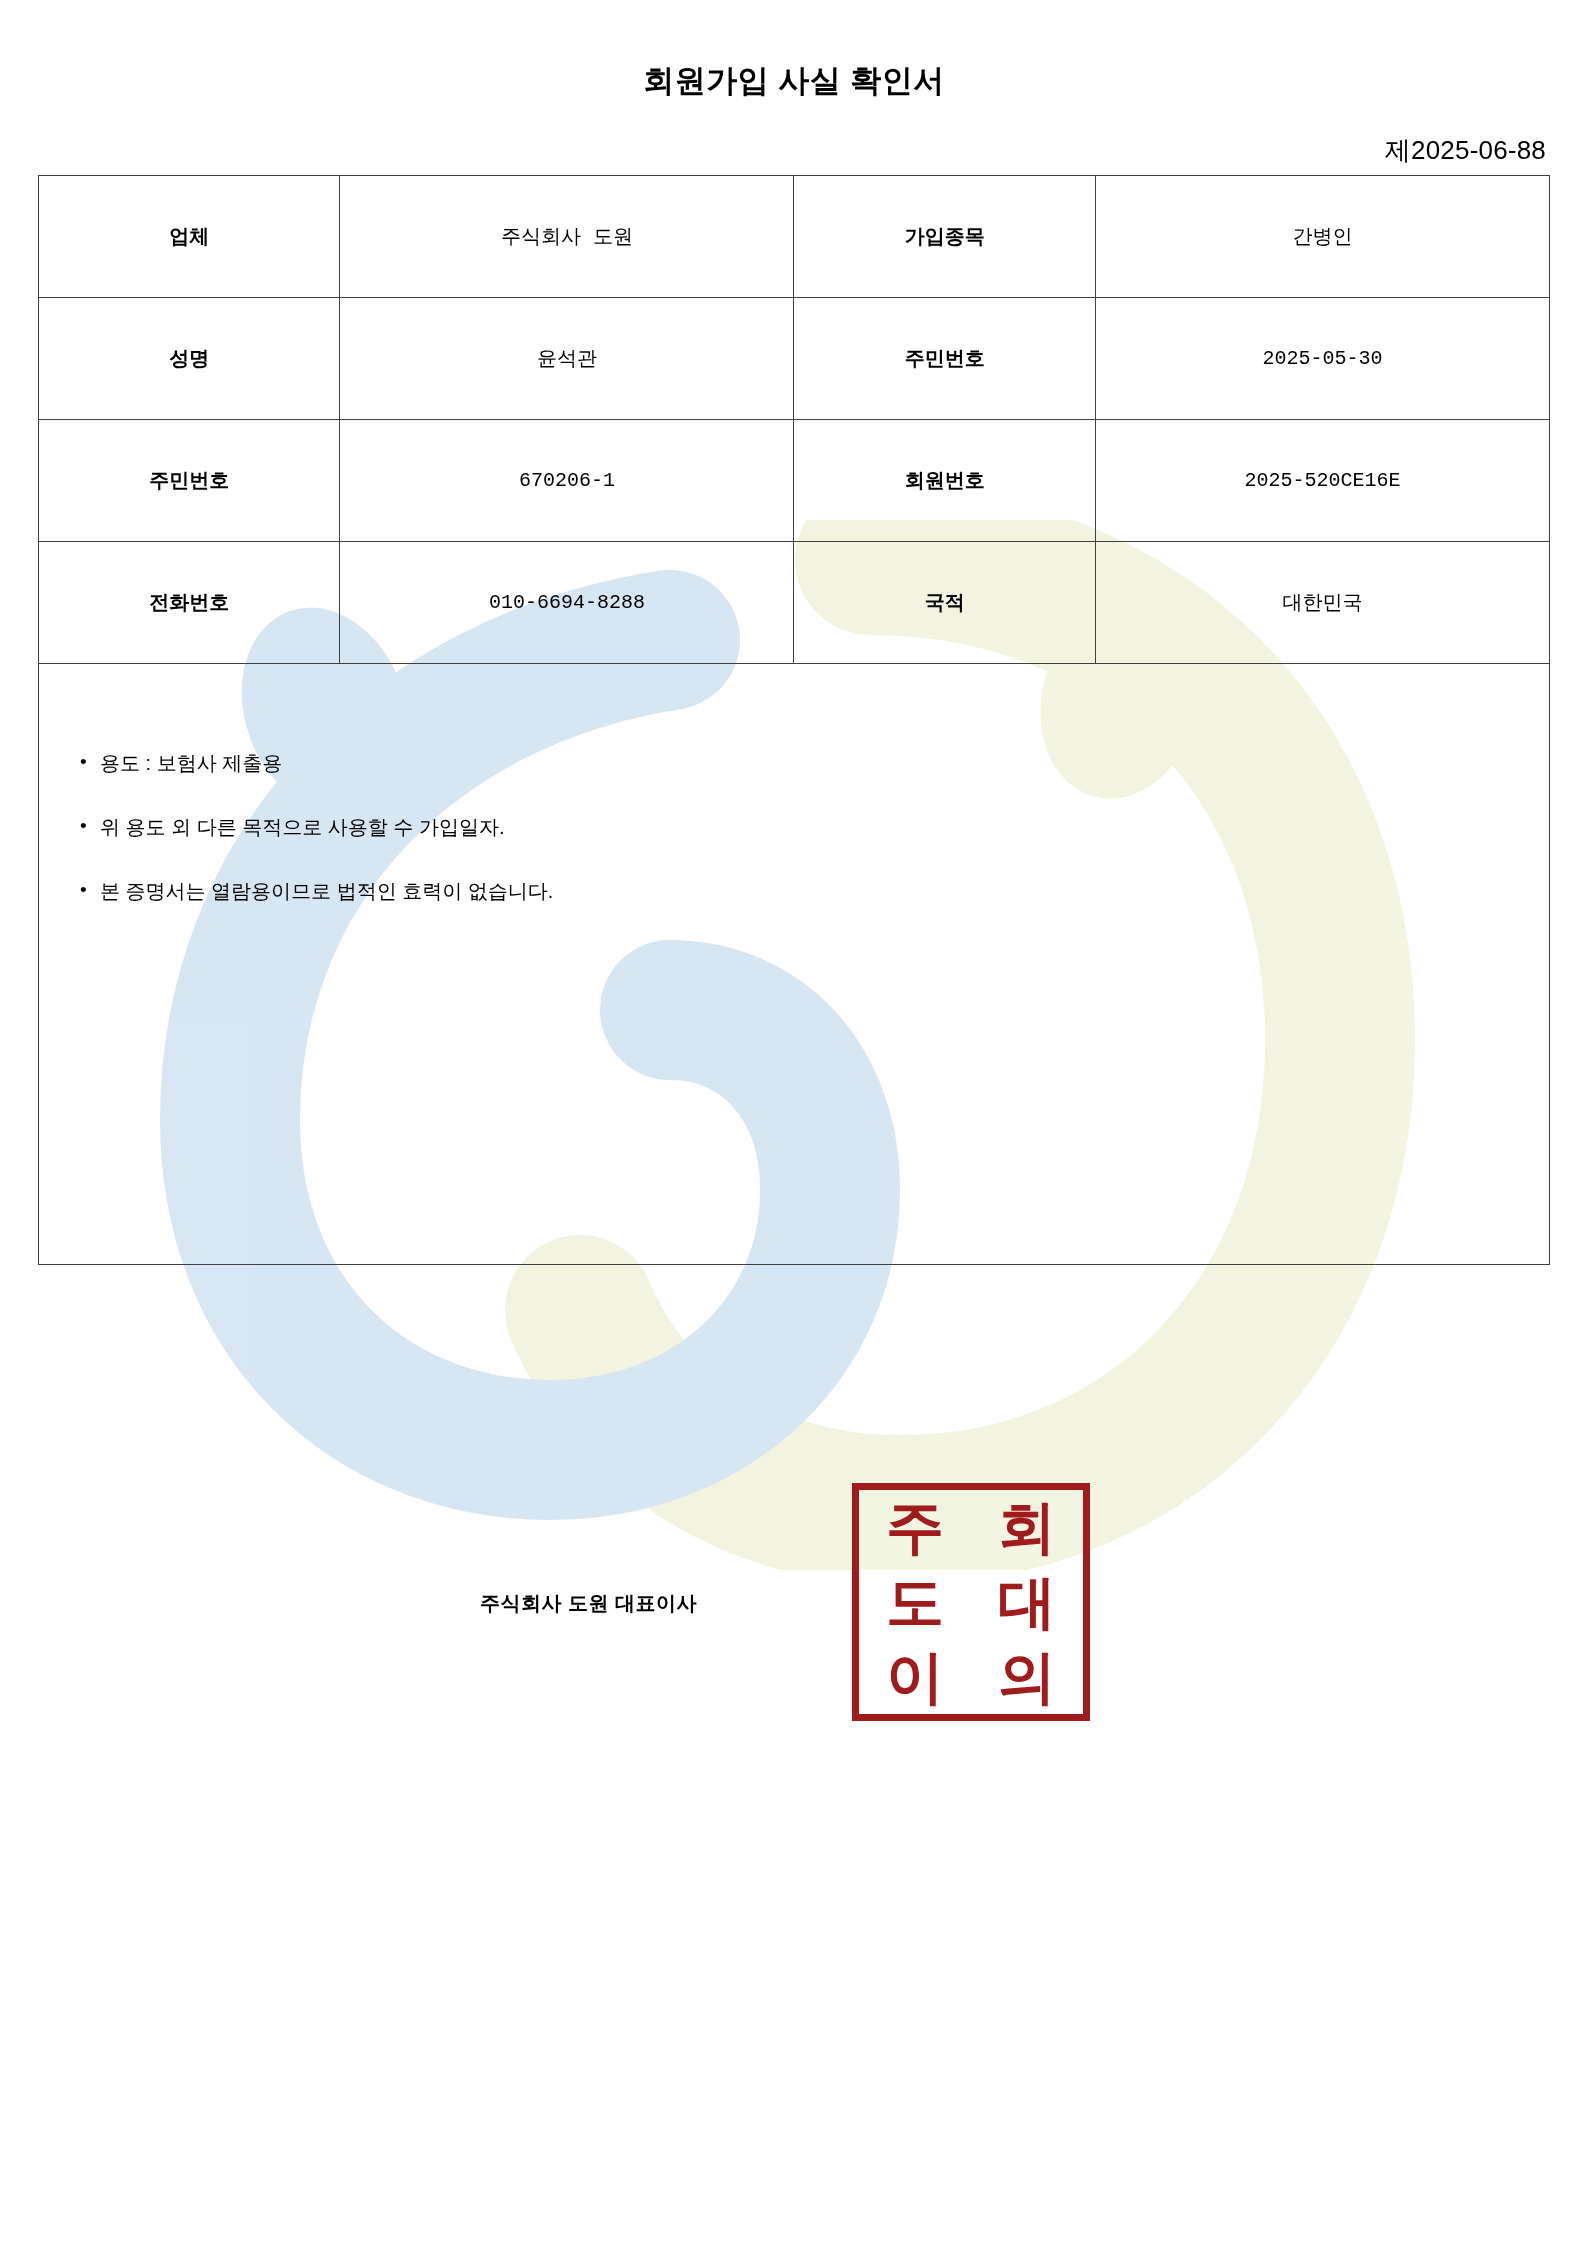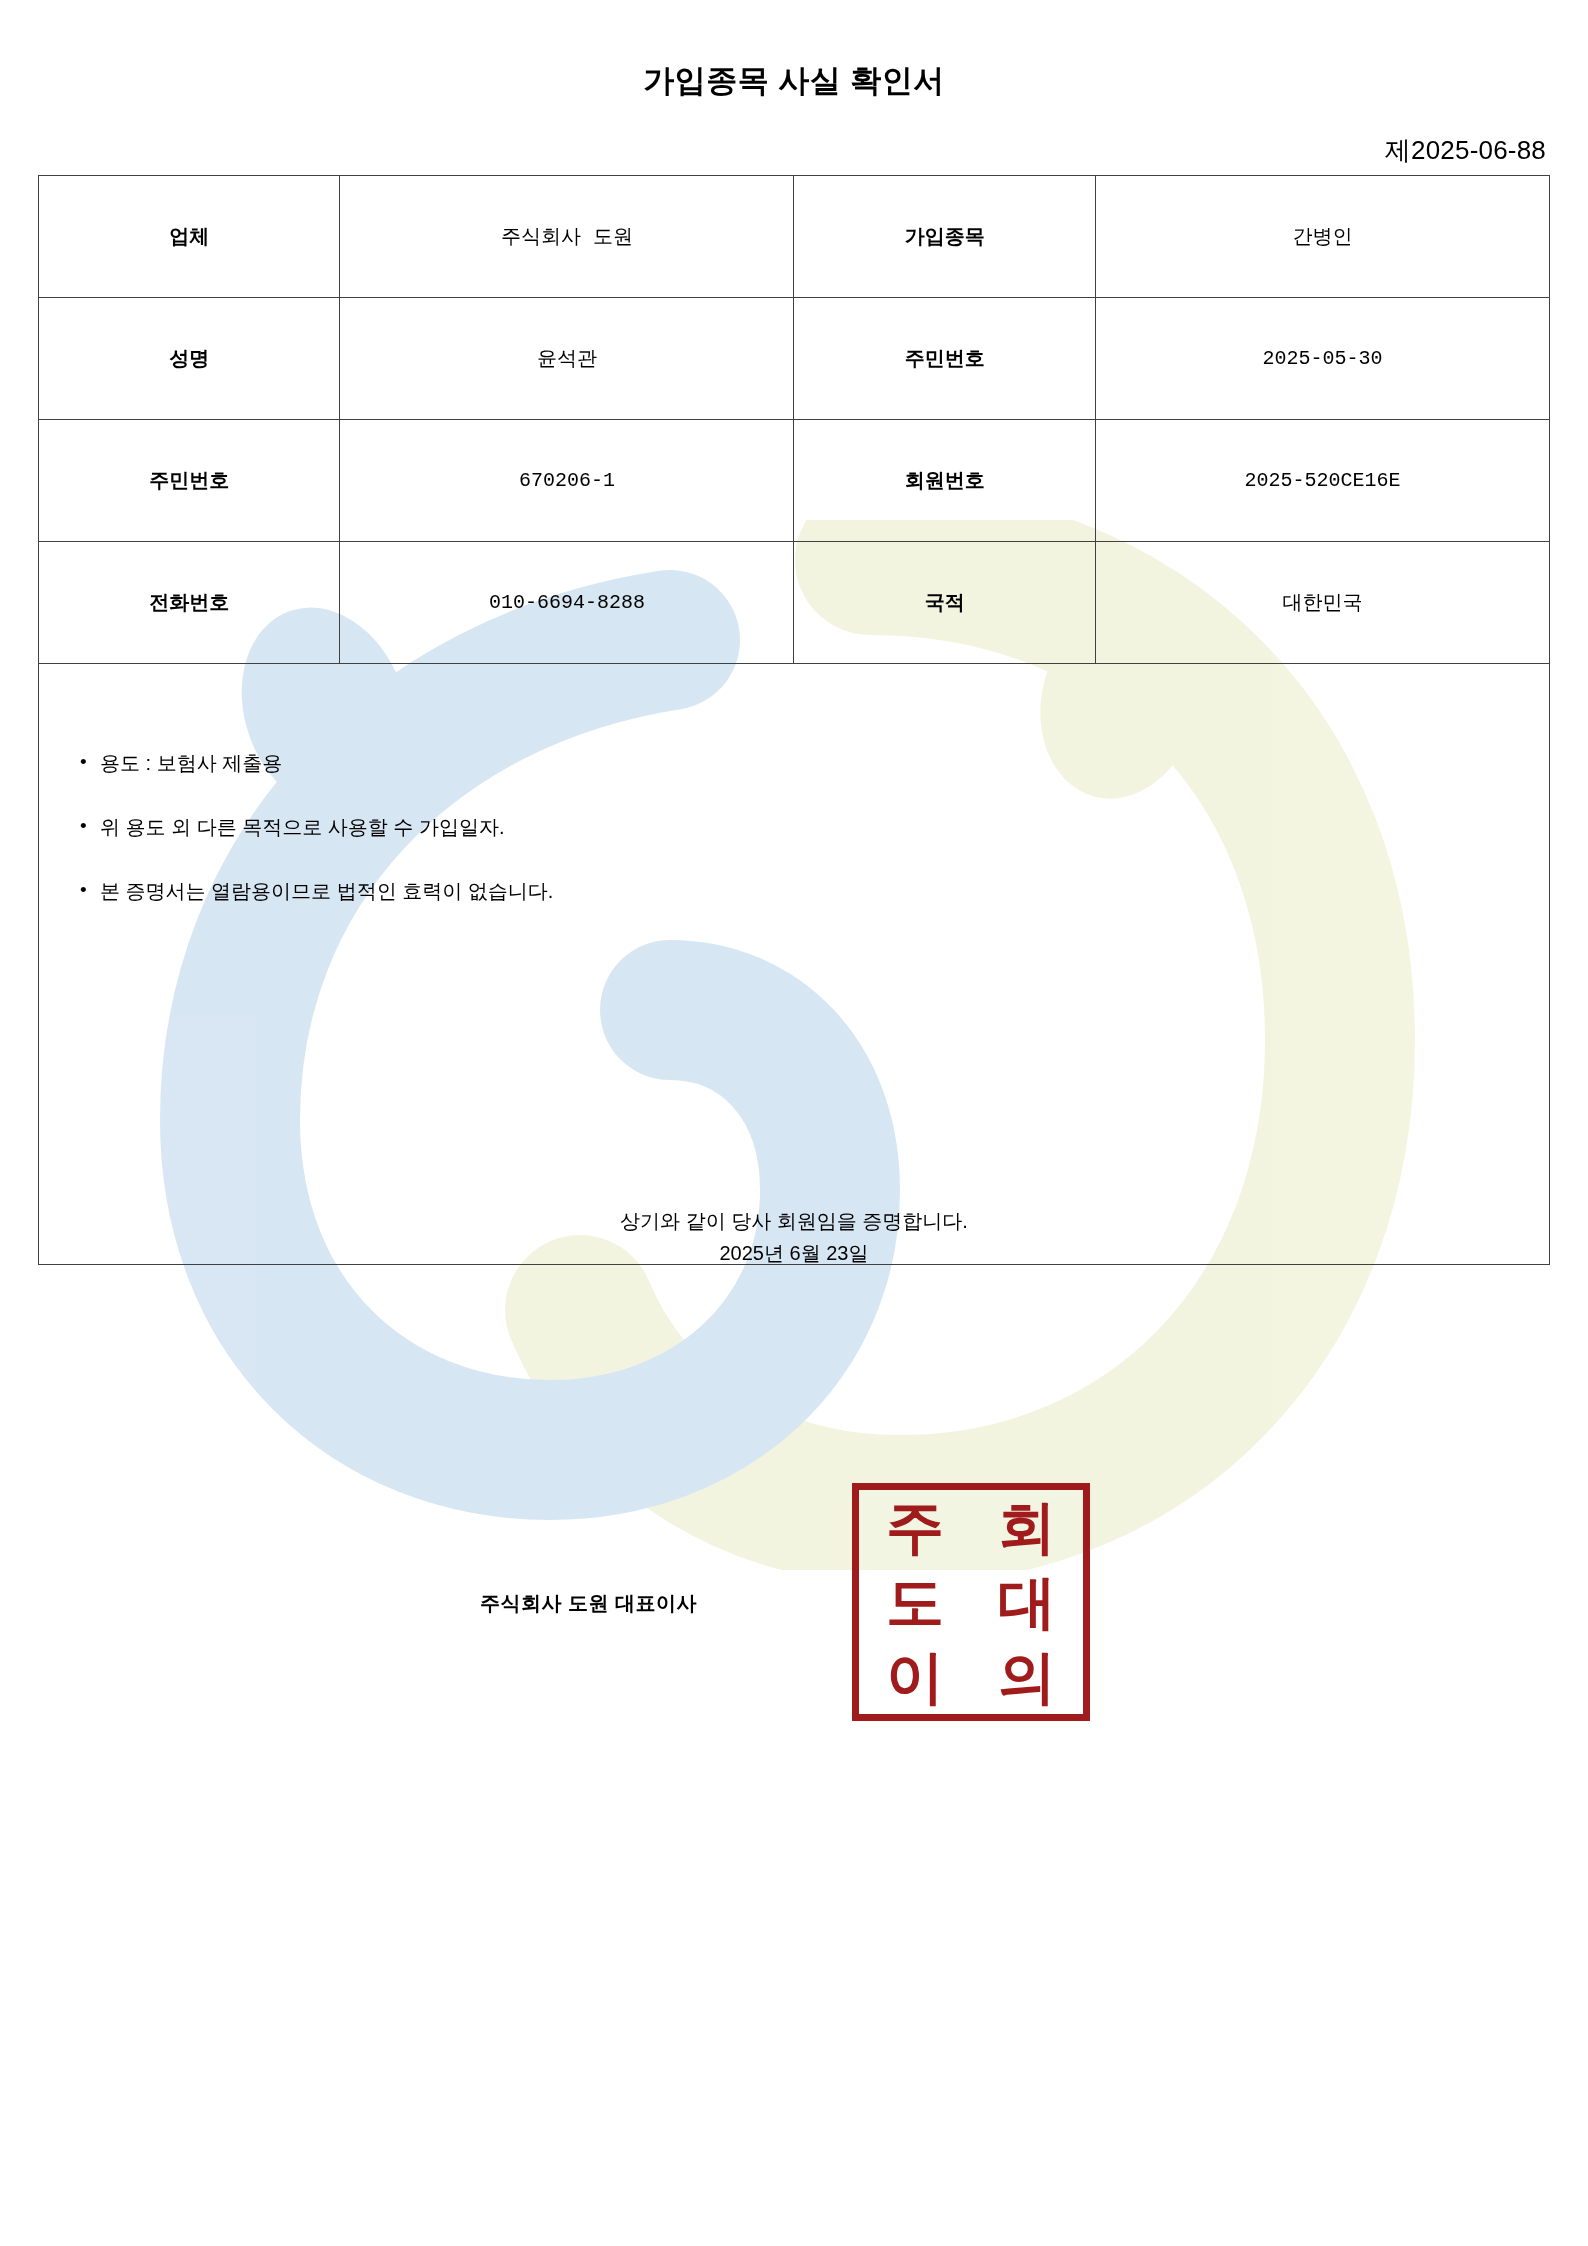--- a/index.html
+++ b/index.html
@@ -176,21 +176,21 @@
 
   <svg class="watermark" viewBox="0 0 1320 1050" aria-hidden="true">
     <g opacity="0.55">
       <path d="M760 40 C1030 40 1230 230 1230 520 C1230 800 1040 990 790 990 C640 990 520 910 470 790" fill="none" stroke="#e9ecc8" stroke-width="150" stroke-linecap="round"></path>
       <path d="M560 120 C300 160 120 350 120 600 C120 800 260 930 440 930 C600 930 720 820 720 670 C720 560 650 490 560 490" fill="none" stroke="#b8d3ea" stroke-width="140" stroke-linecap="round"></path>
       <ellipse cx="215" cy="190" rx="80" ry="105" transform="rotate(-20 215 190)" fill="#b8d3ea"></ellipse>
       <ellipse cx="1010" cy="180" rx="78" ry="100" transform="rotate(15 1010 180)" fill="#e9ecc8"></ellipse>
     </g>
   </svg>
 
-  <div class="doc-title">가입종목 사실 확인서</div>
+  <div class="doc-title">회원가입 사실 확인서</div>
   <div class="doc-number">제2025-06-88</div>
 
   <div class="frame"></div>
 
   <table class="info">
     <tbody>
       <tr>
         <td class="label">업체</td>
         <td class="value">주식회사 도원</td>
         <td class="label">가입종목</td>
@@ -216,24 +216,20 @@
       </tr>
     </tbody>
   </table>
 
   <div class="notes">
     <div class="note-line">용도 : 보험사 제출용</div>
     <div class="note-line">위 용도 외 다른 목적으로 사용할 수 가입일자.</div>
     <div class="note-line">본 증명서는 열람용이므로 법적인 효력이 없습니다.</div>
   </div>
 
-  <div class="statement">
-    <div>상기와 같이 당사 회원임을 증명합니다.</div>
-    <div>2025년 6월 23일</div>
-  </div>
 
   <div class="signature">주식회사 도원    대표이사</div>
 
   <div class="stamp">
     <span>주</span>
     <span>회</span>
     <span>도</span>
     <span>대</span>
     <span>이</span>
     <span>의</span>

